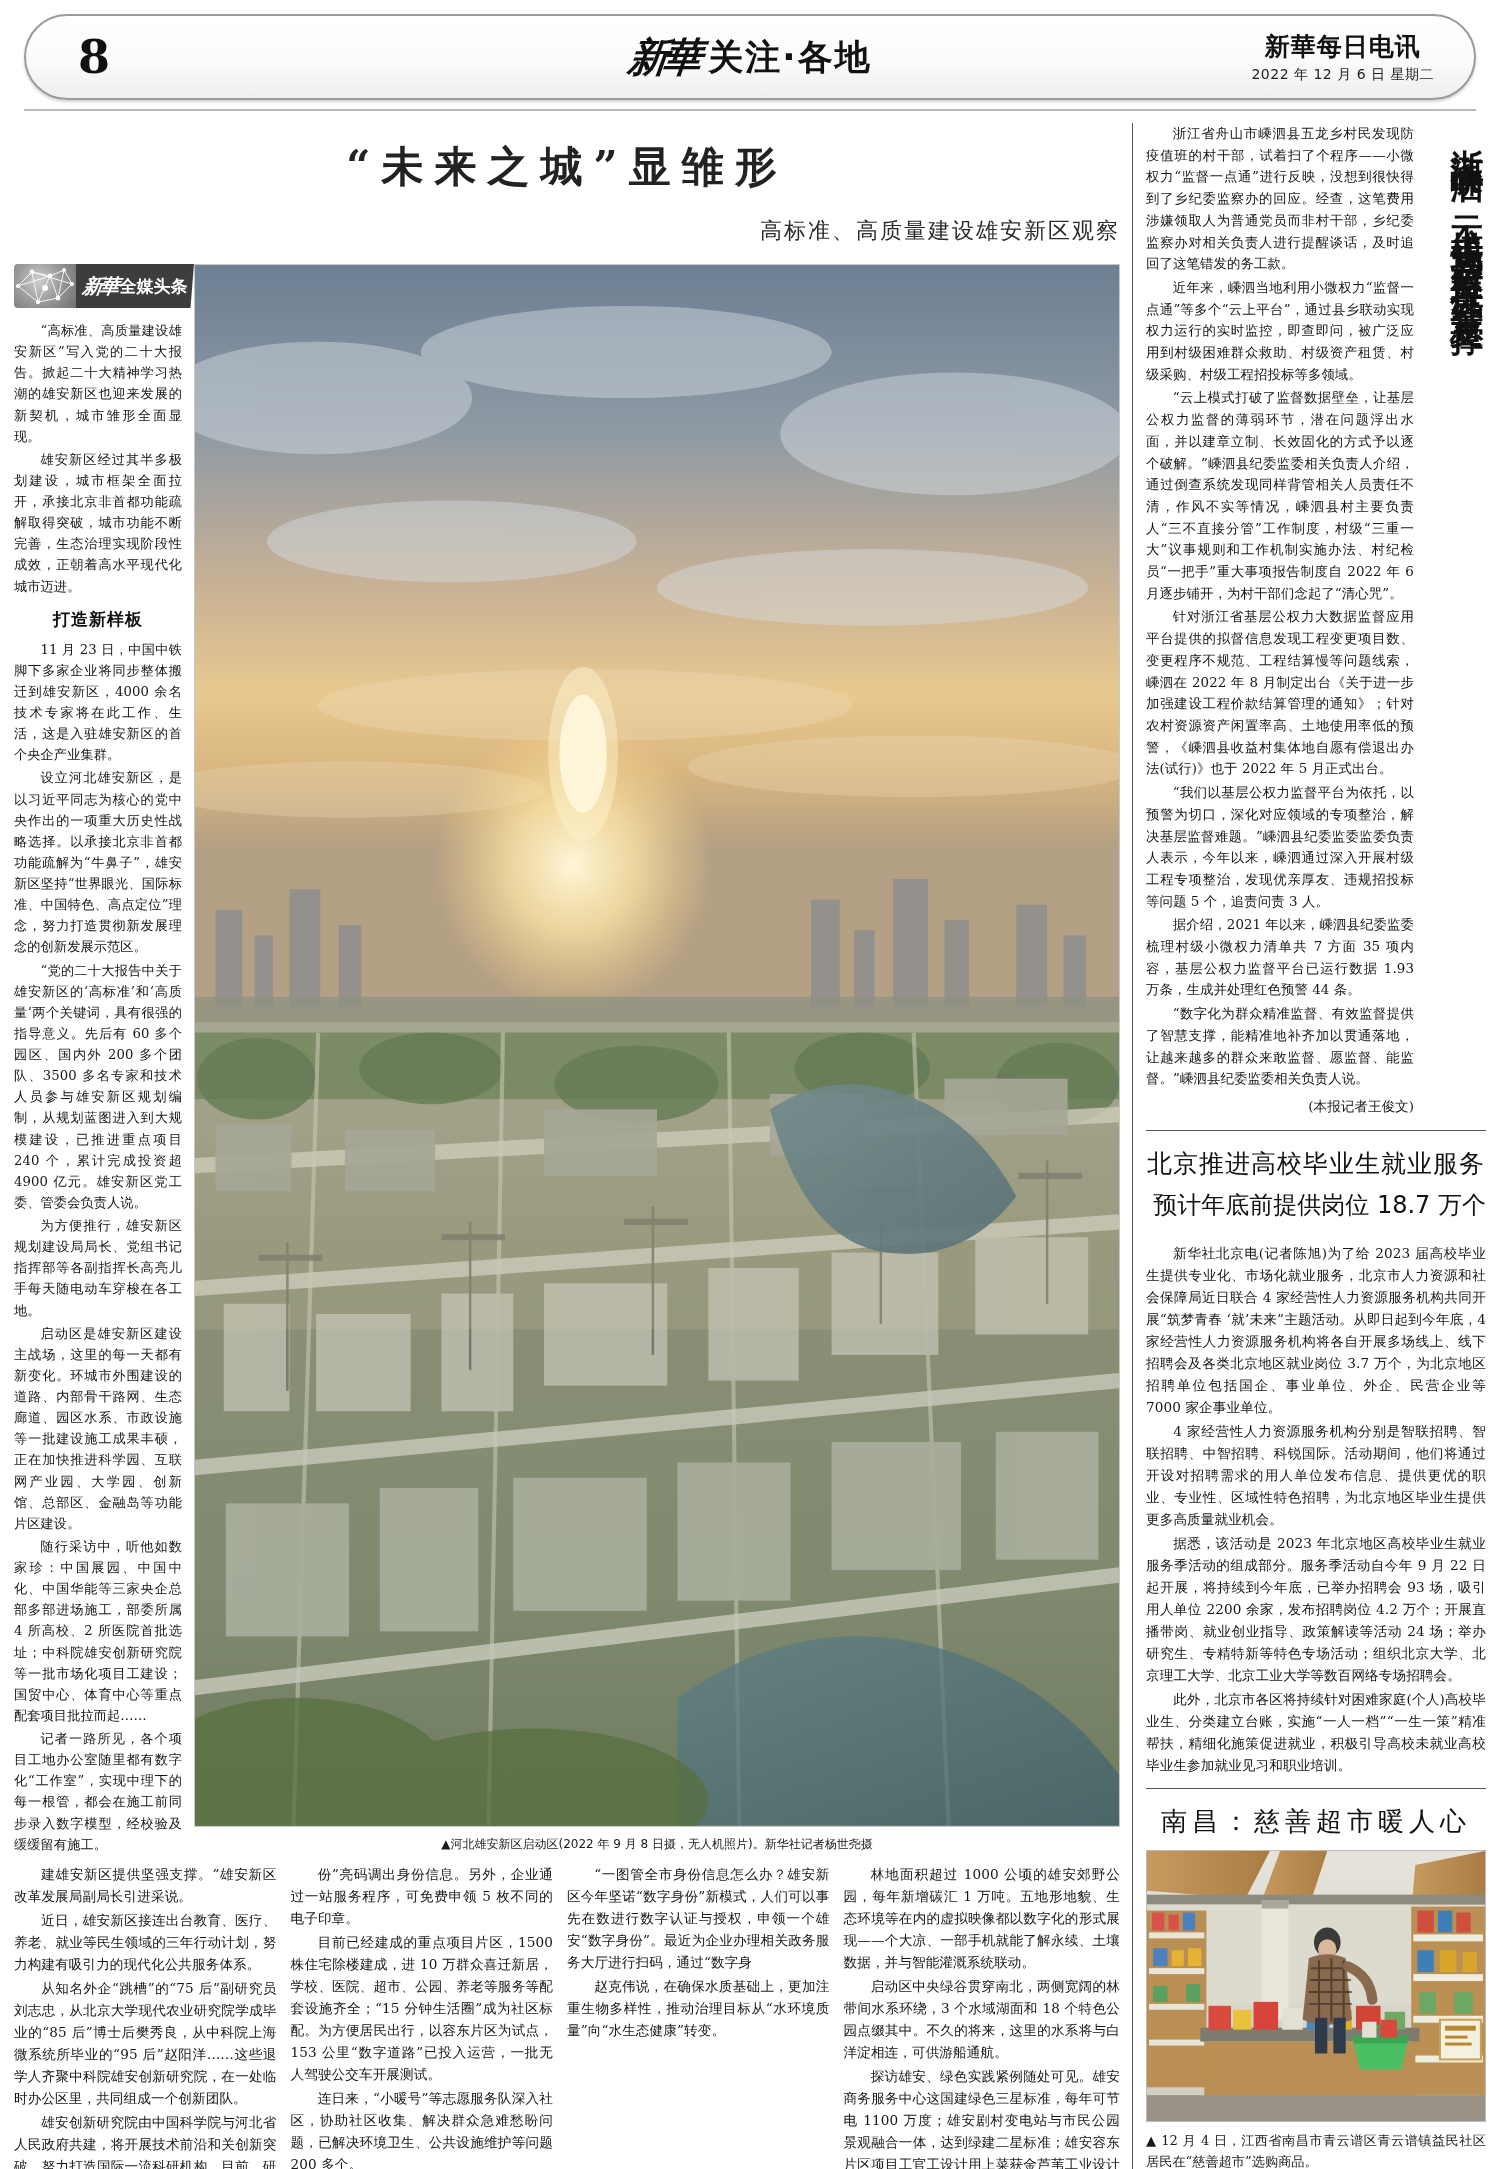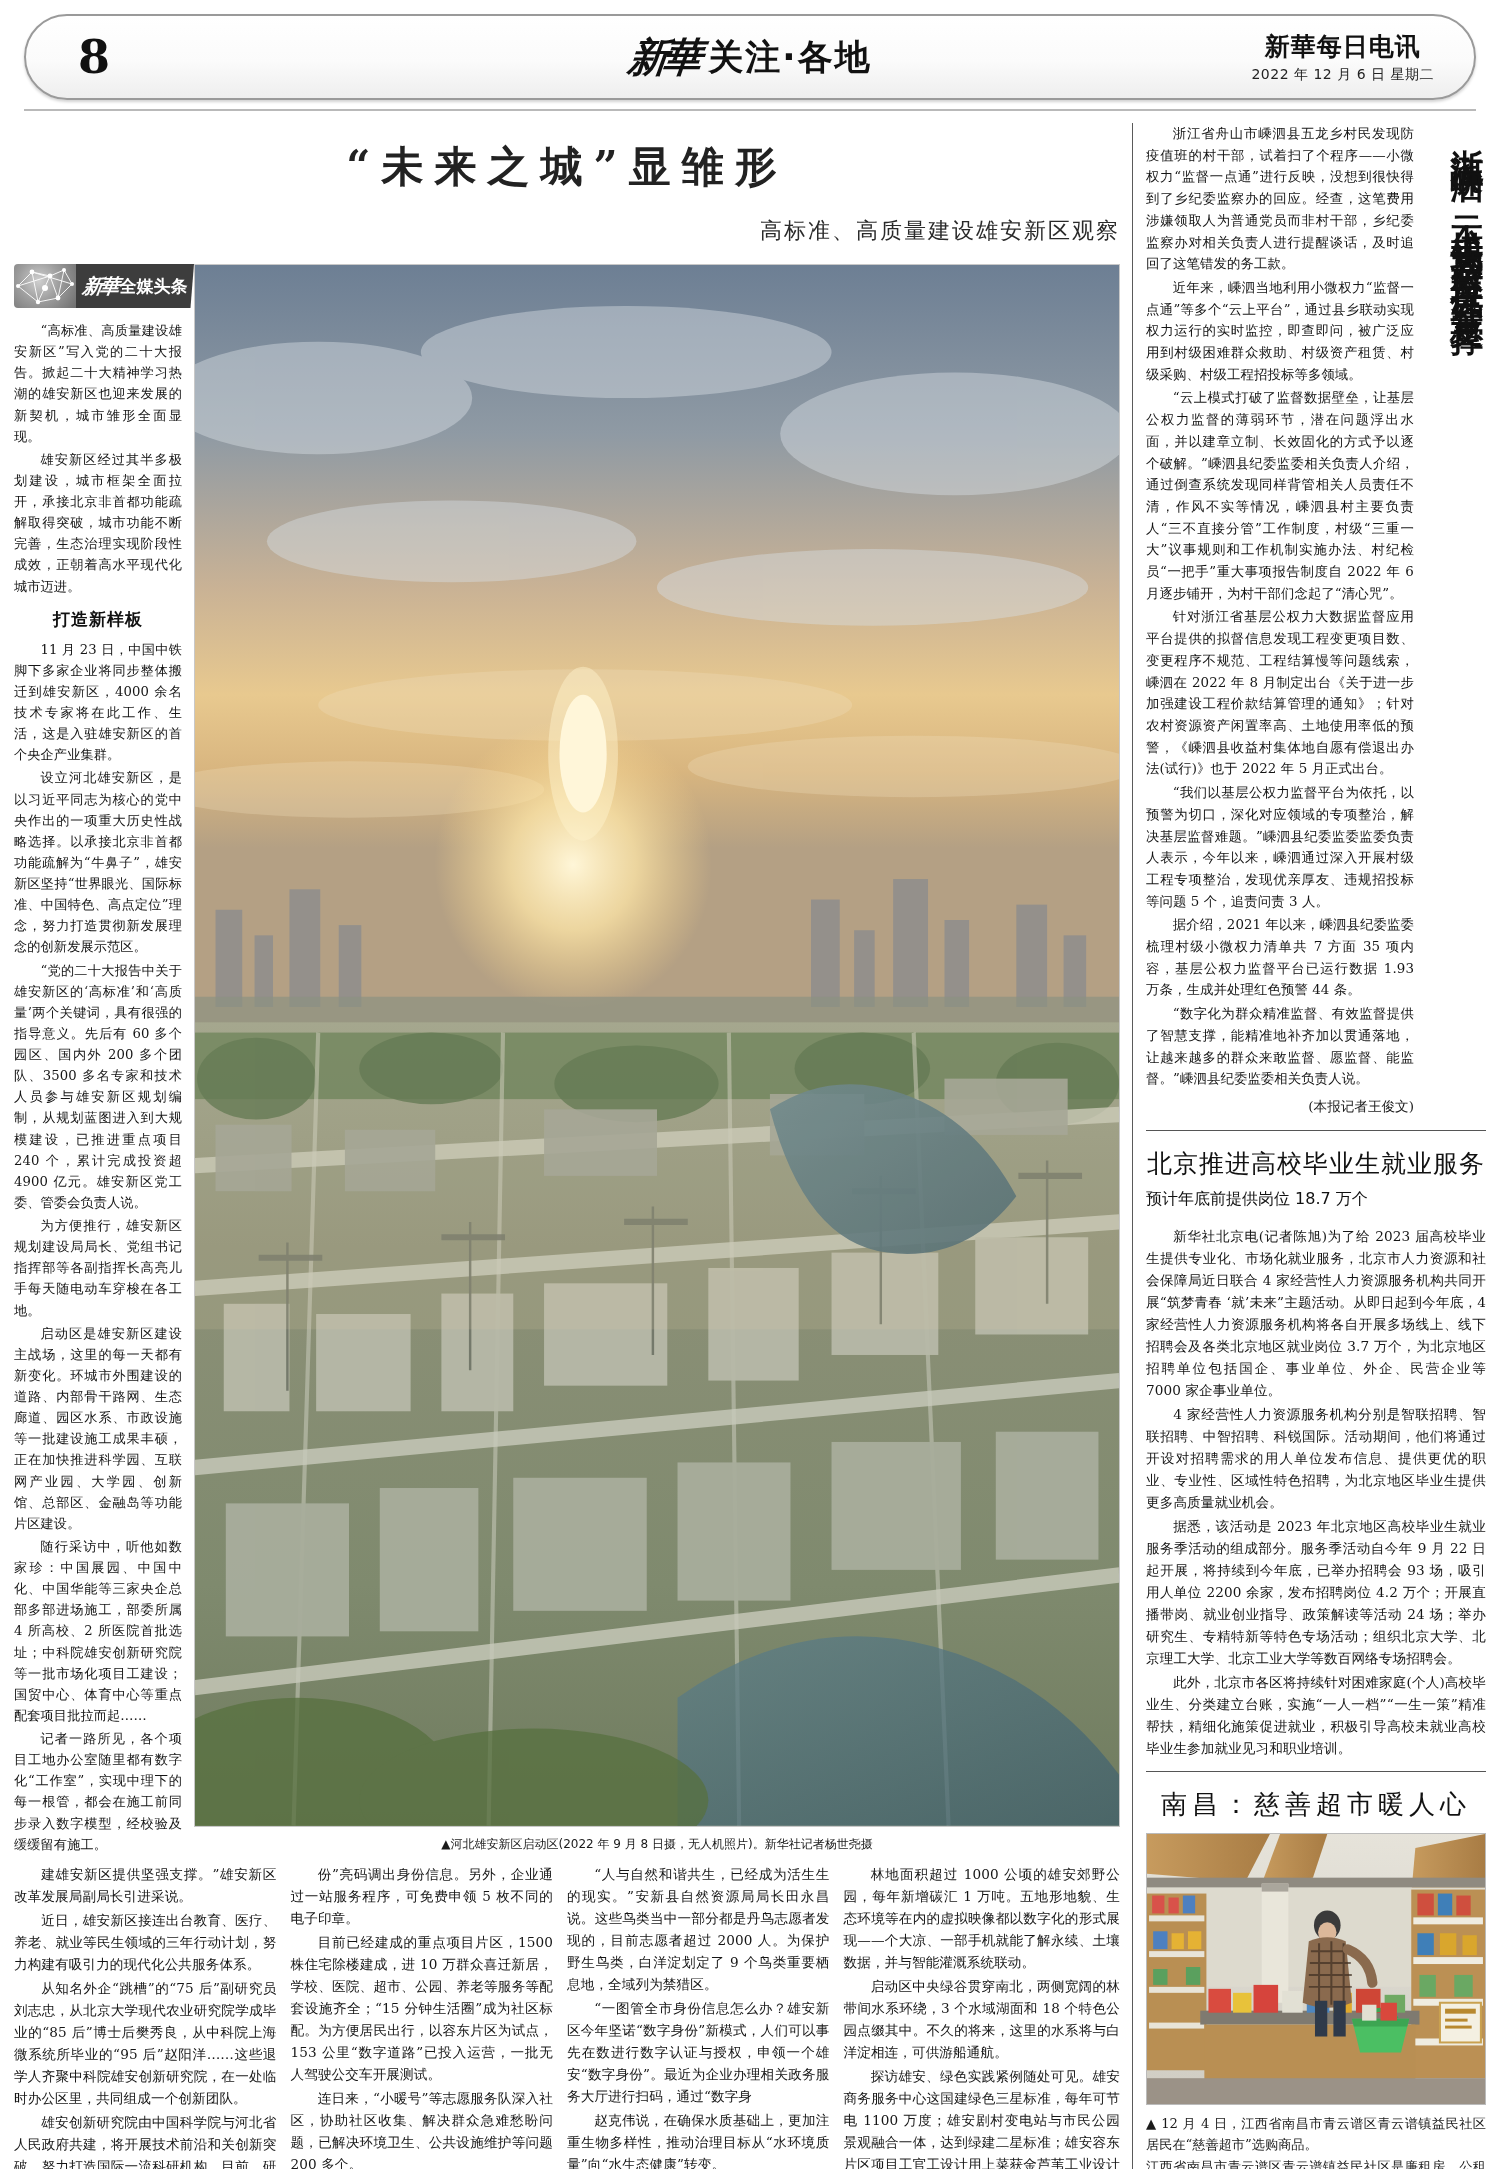--- a/index.html
+++ b/index.html
@@ -167,21 +167,21 @@
 
   .rail-divider { border-top:1.5px solid #555; margin:12px 0 0 0; }
 
   .sec-title {
     font-family:Liberation Mono, monospace;
     font-size:25px; font-weight:400; text-align:center;
     letter-spacing:1px; color:#111; margin:16px 0 9px 0;
   }
   .sec-sub {
     font-family:"DejaVu Sans","Liberation Sans",sans-serif;
-    font-size:16px; text-align:left; color:#111; margin-bottom:15px;
+    font-size:24px; text-align:right; color:#111; margin-bottom:21px;
   }
   .sec-title-serif {
     font-family:"DejaVu Serif","Liberation Serif",serif;
     font-size:26px; font-weight:400; text-align:center;
     letter-spacing:5px; color:#111; margin:15px 0 11px 0;
   }
 
   .rail-photo { width:100%; height:272px; border:1px solid #bbb; overflow:hidden; }
   .rail-photo svg { display:block; width:100%; height:100%; }
   .rail-caption {
@@ -404,21 +404,20 @@
         </div>
 
         <div>
           <p class="art">份”亮码调出身份信息。另外，企业通过一站服务程序，可免费申领 5 枚不同的电子印章。</p>
           <p class="art">目前已经建成的重点项目片区，1500 株住宅除楼建成，进 10 万群众喜迁新居，学校、医院、超市、公园、养老等服务等配套设施齐全；“15 分钟生活圈”成为社区标配。为方便居民出行，以容东片区为试点，153 公里“数字道路”已投入运营，一批无人驾驶公交车开展测试。</p>
           <p class="art">连日来，“小暖号”等志愿服务队深入社区，协助社区收集、解决群众急难愁盼问题，已解决环境卫生、公共设施维护等问题 200 多个。</p>
 
         </div>
 
         <div>
-          <p class="art">“人与自然和谐共生，已经成为活生生的现实。”安新县自然资源局局长田永昌说。这些鸟类当中一部分都是丹鸟志愿者发现的，目前志愿者超过 2000 人。为保护野生鸟类，白洋淀划定了 9 个鸟类重要栖息地，全域列为禁猎区。</p>
           <p class="art">“一图管全市身份信息怎么办？雄安新区今年坚诺“数字身份”新模式，人们可以事先在数进行数字认证与授权，申领一个雄安“数字身份”。最近为企业办理相关政务服务大厅进行扫码，通过“数字身</p>
           <p class="art">赵克伟说，在确保水质基础上，更加注重生物多样性，推动治理目标从“水环境质量”向“水生态健康”转变。</p>
 
         </div>
 
         <div>
           <p class="art">林地面积超过 1000 公顷的雄安郊野公园，每年新增碳汇 1 万吨。五地形地貌、生态环境等在内的虚拟映像都以数字化的形式展现——个大凉、一部手机就能了解永续、土壤数据，并与智能灌溉系统联动。</p>
           <p class="art">启动区中央绿谷贯穿南北，两侧宽阔的林带间水系环绕，3 个水域湖面和 18 个特色公园点缀其中。不久的将来，这里的水系将与白洋淀相连，可供游船通航。</p>
           <p class="art">探访雄安、绿色实践紧例随处可见。雄安商务服务中心这国建绿色三星标准，每年可节电 1100 万度；雄安剧村变电站与市民公园景观融合一体，达到绿建二星标准；雄安容东片区项目工官工设计用上菜获金芦苇工业设计奖……雄安新区新建项目中绿色建筑占比达到 100%。</p>
 

